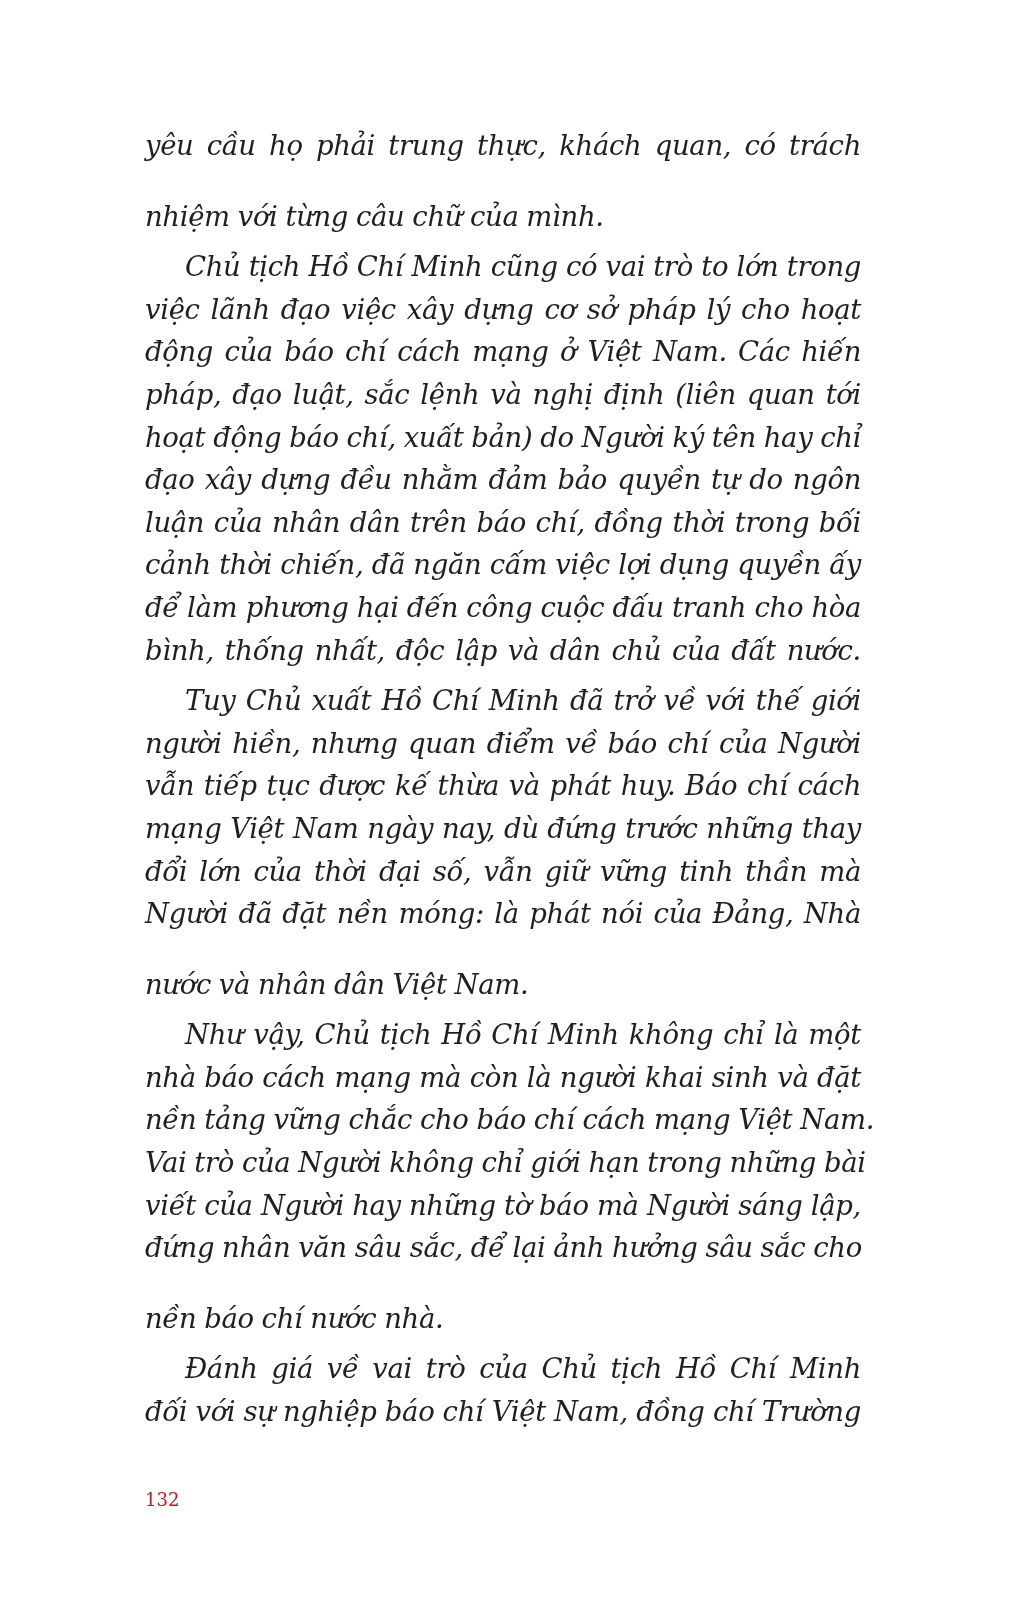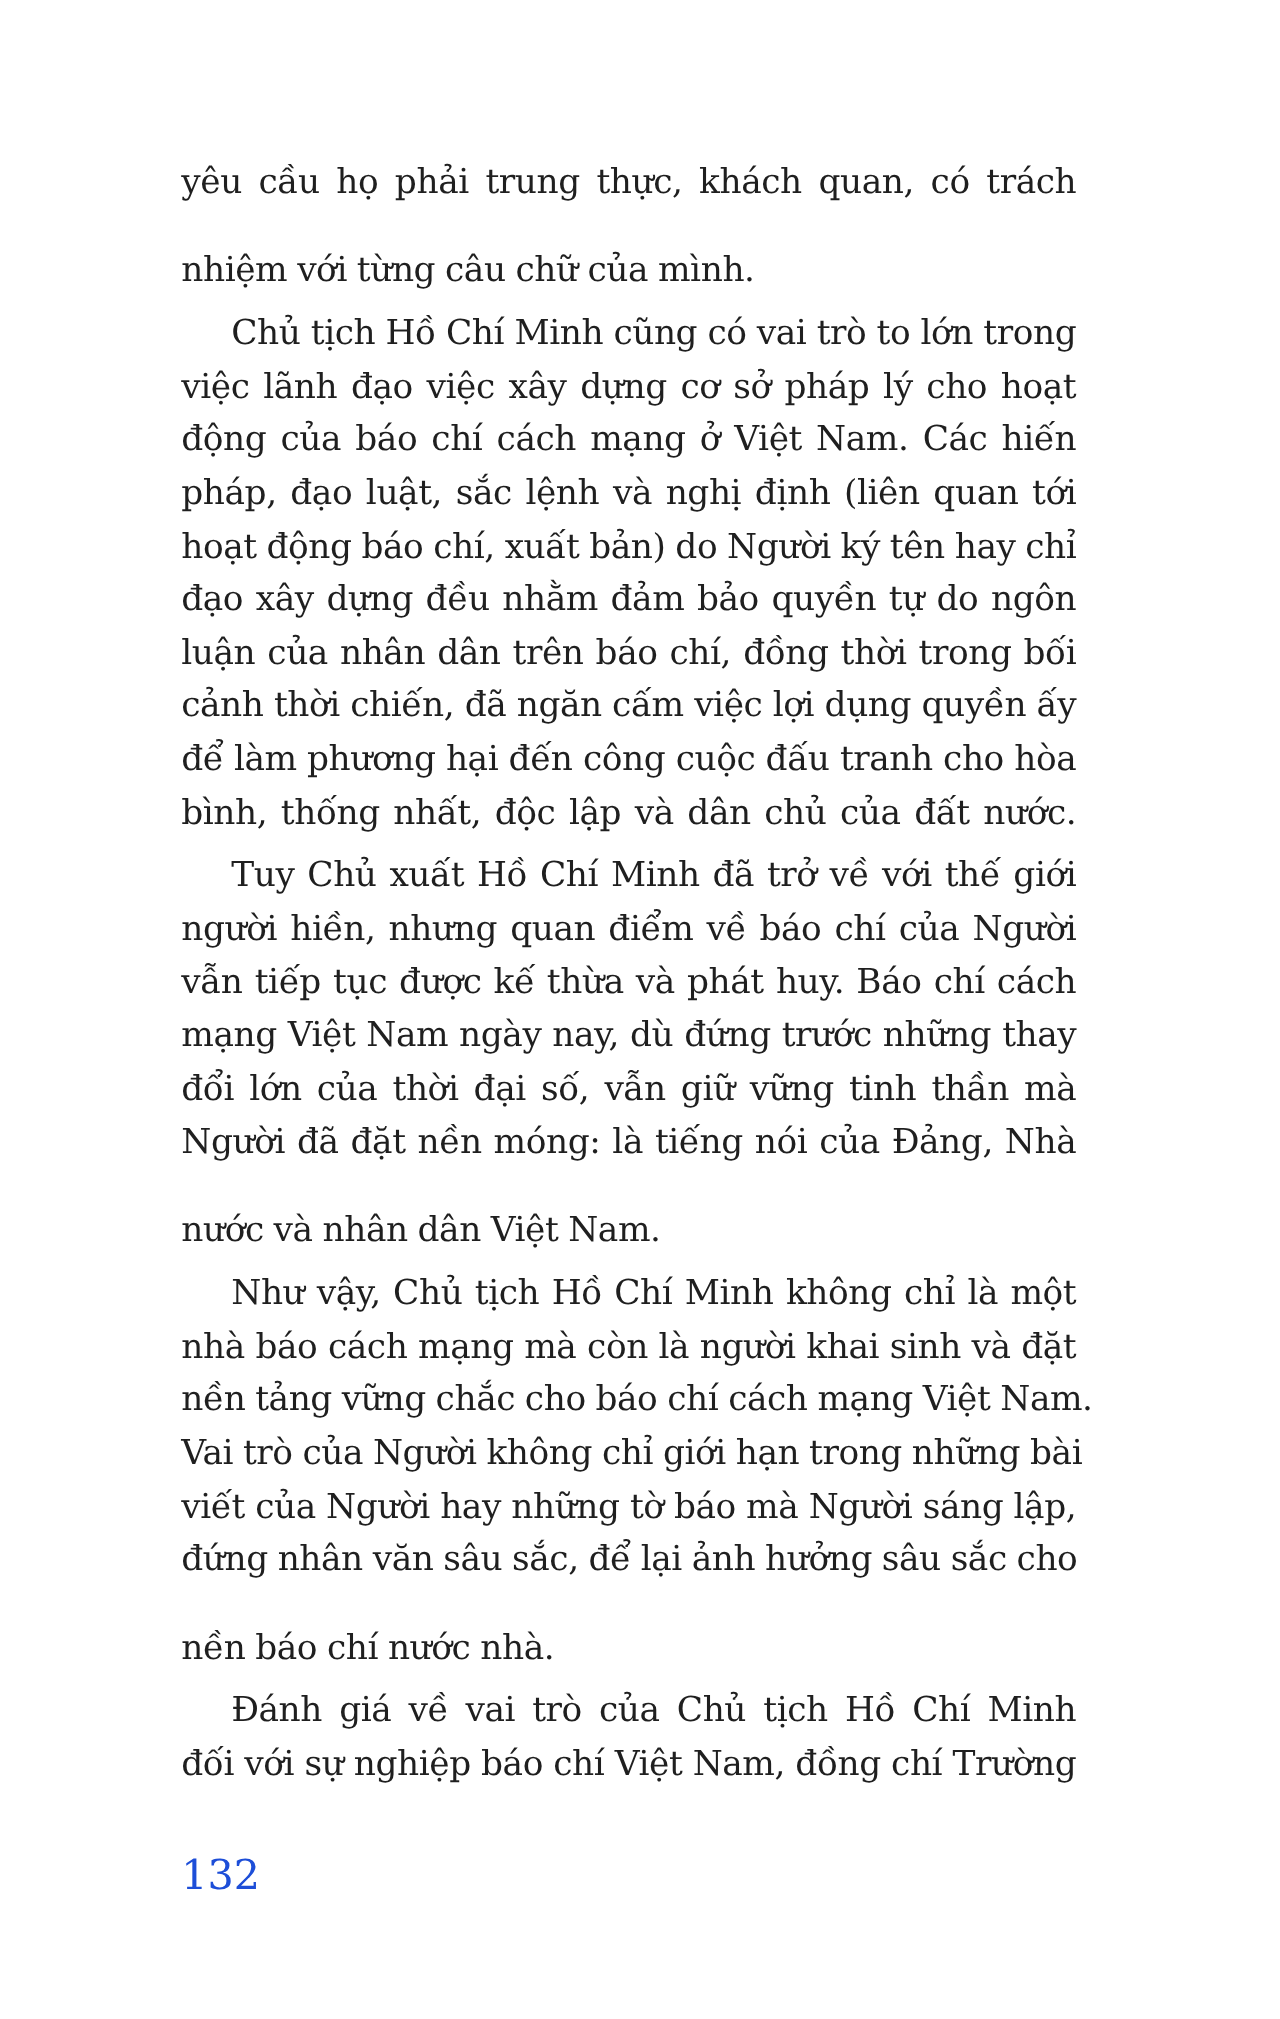--- a/index.html
+++ b/index.html
@@ -24,38 +24,39 @@
     .line {
       display: block;
       height: 42.6px;
       line-height: 42.6px;
       font-size: 27.5px;
       white-space: nowrap;
       text-align: justify;
       text-align-last: justify;
       letter-spacing: -0.35px;
       word-spacing: -0.5px;
+      font-style: italic;
     }
     .line.last {
       text-align-last: left;
       margin-top: 28px;
     }
     .line.indent {
       padding-left: 40px;
     }
     .para {
       margin-bottom: 8px;
     }
     .page-number {
       position: absolute;
       left: 145px;
       top: 1485px;
-      font-size: 33px;
+      font-size: 18px;
       line-height: 30px;
-      color: #1d4ed8;
+      color: #b91c1c;
       font-family: "DejaVu Serif", "Liberation Serif", serif;
       text-align: center;
     }
   </style>
 </head>
 <body>
 
 <div class="page">
 
   <div class="para">
@@ -75,21 +76,21 @@
     <span class="line">để làm phương hại đến công cuộc đấu tranh cho hòa</span>
     <span class="line">bình, thống nhất, độc lập và dân chủ của đất nước.</span>
   </div>
 
   <div class="para">
     <span class="line indent">Tuy Chủ xuất Hồ Chí Minh đã trở về với thế giới</span>
     <span class="line">người hiền, nhưng quan điểm về báo chí của Người</span>
     <span class="line">vẫn tiếp tục được kế thừa và phát huy. Báo chí cách</span>
     <span class="line">mạng Việt Nam ngày nay, dù đứng trước những thay</span>
     <span class="line">đổi lớn của thời đại số, vẫn giữ vững tinh thần mà</span>
-    <span class="line">Người đã đặt nền móng: là tiếng nói của Đảng, Nhà</span>
+    <span class="line">Người đã đặt nền móng: là phát nói của Đảng, Nhà</span>
     <span class="line last">nước và nhân dân Việt Nam.</span>
   </div>
 
   <div class="para">
     <span class="line indent">Như vậy, Chủ tịch Hồ Chí Minh không chỉ là một</span>
     <span class="line">nhà báo cách mạng mà còn là người khai sinh và đặt</span>
     <span class="line">nền tảng vững chắc cho báo chí cách mạng Việt Nam.</span>
     <span class="line">Vai trò của Người không chỉ giới hạn trong những bài</span>
     <span class="line">viết của Người hay những tờ báo mà Người sáng lập,</span>
     <span class="line">đứng nhân văn sâu sắc, để lại ảnh hưởng sâu sắc cho</span>

